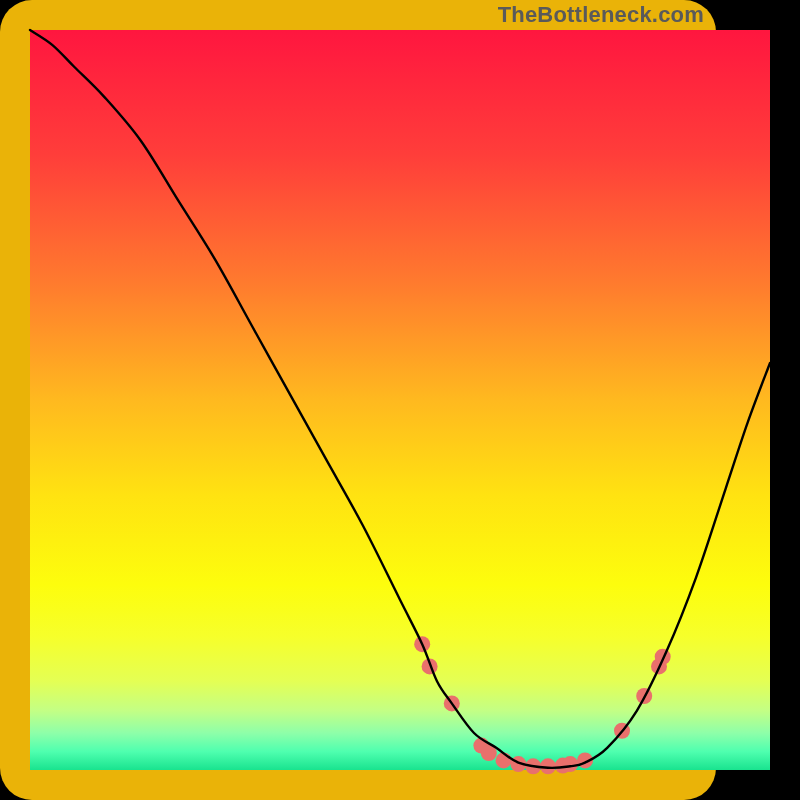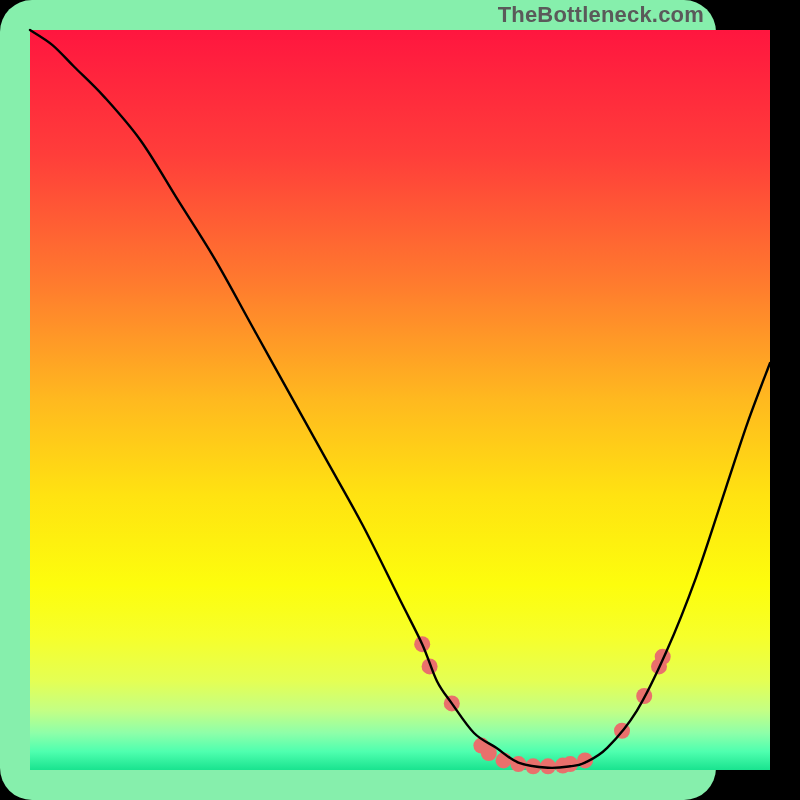--- a/index.html
+++ b/index.html
@@ -8,21 +8,21 @@
     width: 800px;
     height: 800px;
     background: #000;
     overflow: hidden;
     font-family: Arial, Helvetica, sans-serif;
   }
   .stage {
     position: relative;
     width: 716px;
     height: 800px;
-    background: #86efac;
+    background: #eab308;
     border-radius: 32px;
   }
   .watermark {
     position: absolute;
     top: 2px;
     right: 12px;
     color: #5a5a5a;
     font-size: 22px;
     font-weight: 600;
     letter-spacing: 0.2px;

